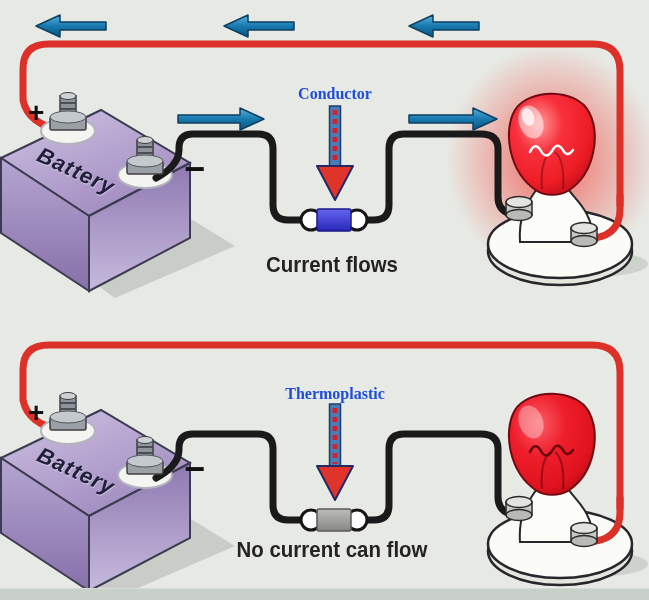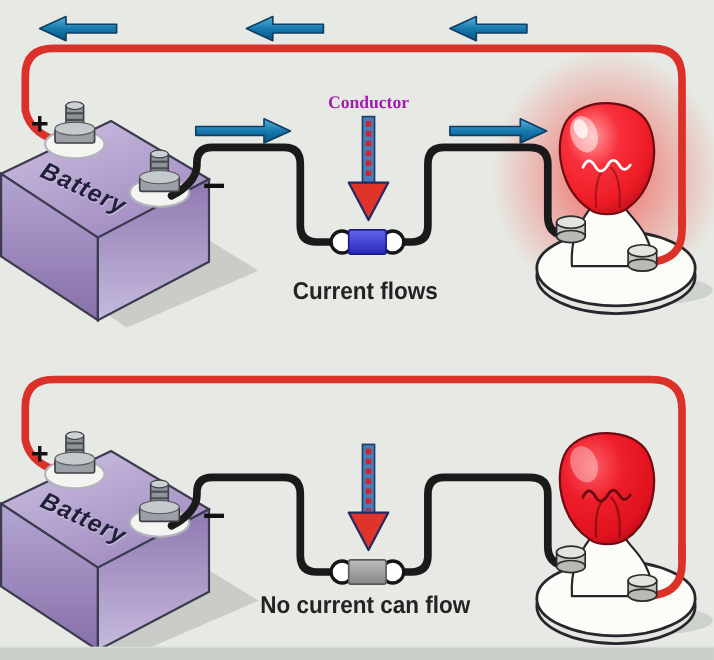--- a/index.html
+++ b/index.html
@@ -15,21 +15,21 @@
   .lbl{position:absolute;white-space:nowrap;color:#1a1a1a;}
   .plus-sign{left:28px;top:97px;font-size:28px;font-weight:bold;color:#111;}
   .minus-sign{left:184px;top:148px;font-size:36px;font-weight:bold;color:#111;}
   .battery-name{
     left:44px;top:142px;font-size:22px;font-style:italic;font-weight:bold;
     color:#20203a;letter-spacing:1px;transform:rotate(25deg);transform-origin:left top;
     text-shadow:1px 1px 0 rgba(255,255,255,.35);
   }
   .component-label{
     left:335px;top:85px;transform:translateX(-50%);
-    font-family:"Liberation Serif",serif;font-weight:bold;font-size:16px;color:#a21caf;text-align:right;
+    font-family:"Liberation Serif",serif;font-weight:bold;font-size:16px;color:#1d4ed8;text-align:right;
   }
   .caption{
     left:332px;transform:translateX(-50%) scaleX(.93);
     font-size:22px;font-weight:bold;color:#232323;letter-spacing:0px;
   }
   #panel-top .caption{top:252px;}
   #panel-bottom .caption{top:237px;}
   .bottom-strip{
     position:absolute;left:0;bottom:0;width:649px;height:11px;
     background:#c9cfc9;border-top:1px solid #d8dcd6;
@@ -252,16 +252,17 @@
     <g>
       <rect x="329.5" y="104" width="11" height="64" fill="#4a7cb5" stroke="#1d3e6e" stroke-width="1.5"></rect>
       <line x1="335" y1="108" x2="335" y2="164" stroke="#cf2330" stroke-width="5" stroke-dasharray="5 4"></line>
       <polygon points="317,166 353,166 335,200" fill="#e0342b" stroke="#232a63" stroke-width="2" stroke-linejoin="round"></polygon>
     </g>
   </svg>
 
   <div class="lbl plus-sign">+</div>
   <div class="lbl minus-sign">−</div>
   <div class="lbl battery-name">Battery</div>
+  <div class="lbl component-label">Thermoplastic</div>
   <div class="lbl caption">No current can flow</div>
 </div>
 
 <div class="bottom-strip"></div>
 
 </body></html>

